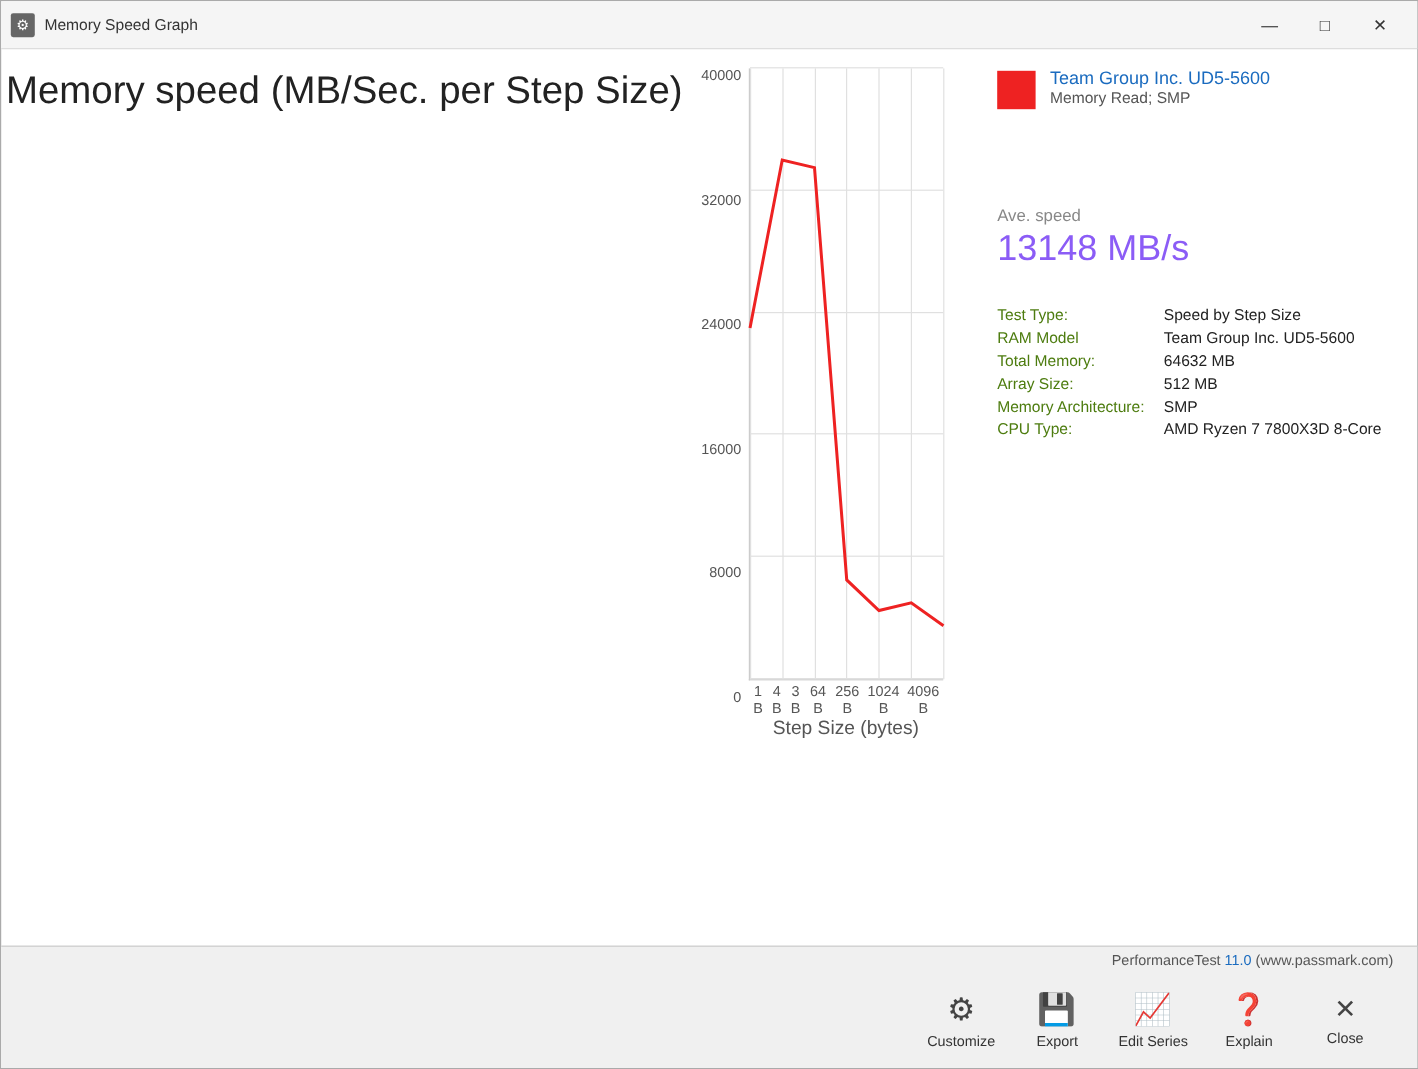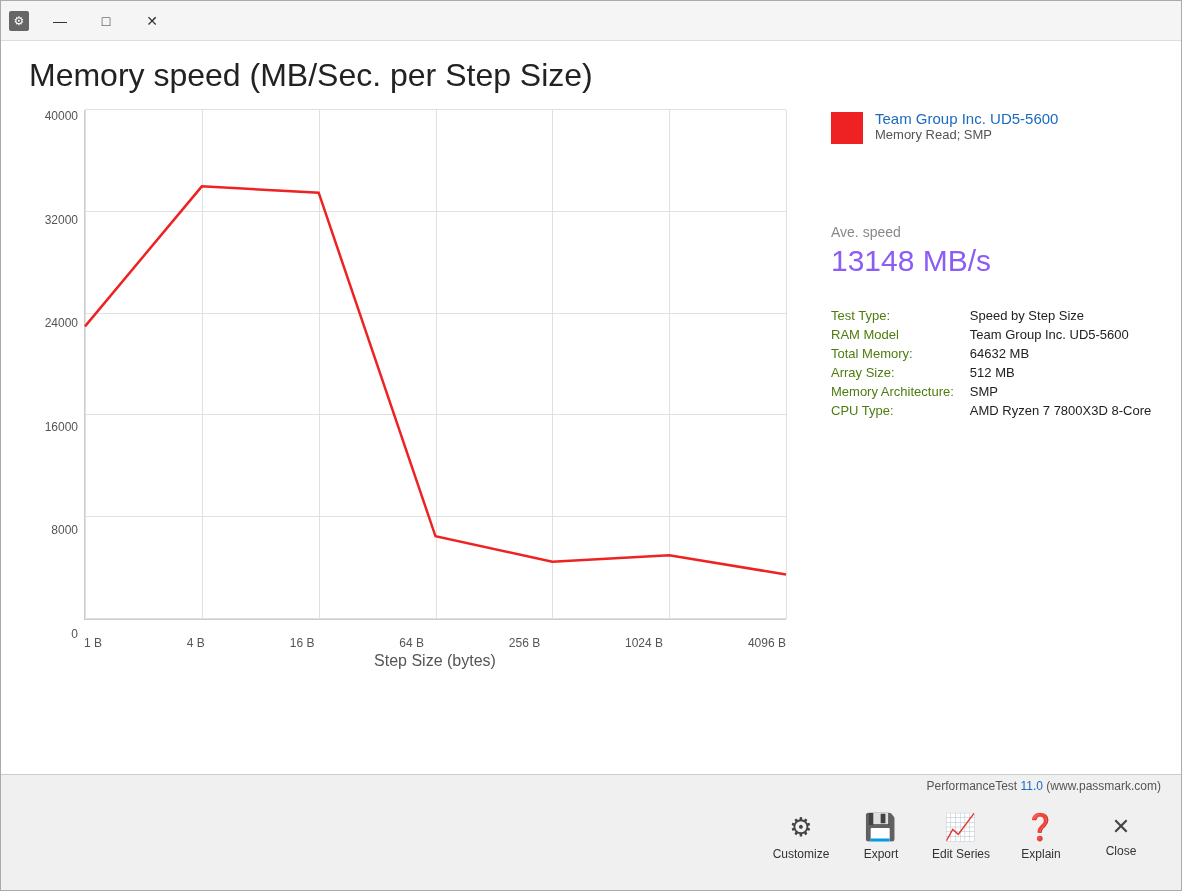--- a/index.html
+++ b/index.html
@@ -54,22 +54,21 @@
       cursor: pointer;
       font-size: 14px;
       color: #333;
       border: none;
       background: transparent;
     }
 
     .content {
       flex: 1;
       display: flex;
-      flex-direction: column;
-      padding: 16px 20px 0 28px;
+      padding: 16px 20px 0 4px;
       overflow: hidden;
     }
     .chart-title {
       font-size: 32px;
       font-weight: 300;
       color: #222;
       margin-bottom: 16px;
     }
     .main-area {
       display: flex;
@@ -197,21 +196,21 @@
       gap: 4px 16px;
       font-size: 13px;
     }
     .info-key {
       color: #4d7c0f;
     }
     .info-val {
       color: #222;
     }
     .footer-bar {
-      height: 116px;
+      height: 102px;
       background: #f0f0f0;
       border-top: 1px solid #ccc;
       display: flex;
       flex-direction: column;
       flex-shrink: 0;
     }
     .footer-buttons {
       display: flex;
       align-items: center;
       justify-content: flex-end;
@@ -252,20 +251,21 @@
       overflow: visible;
     }
   </style>
 </head>
 <body>
 
 <div class="window">
 
   <div class="titlebar">
     <div class="titlebar-icon">⚙</div>
+    <span class="titlebar-title">Memory Speed Graph</span>
     <div class="titlebar-controls">
       <button class="titlebar-btn">—</button>
       <button class="titlebar-btn">□</button>
       <button class="titlebar-btn close">✕</button>
     </div>
   </div>
 
   <div class="content">
     <div class="chart-title">Memory speed (MB/Sec. per Step Size)</div>
 
@@ -304,21 +304,21 @@
             </div>
 
             <svg class="chart-line" viewBox="0 0 600 480" preserveAspectRatio="none">
               <polyline points="0,204 100,72 200,78 300,402 400,426 500,420 600,438" fill="none" stroke="#ee2222" stroke-width="2.5" vector-effect="non-scaling-stroke"></polyline>
             </svg>
           </div>
 
           <div class="x-axis-labels">
             <span class="x-label">1 B</span>
             <span class="x-label">4 B</span>
-            <span class="x-label">16 B</span>
+            <span class="x-label">3 B</span>
             <span class="x-label">64 B</span>
             <span class="x-label">256 B</span>
             <span class="x-label">1024 B</span>
             <span class="x-label">4096 B</span>
           </div>
 
           <div class="x-axis-title">Step Size (bytes)</div>
         </div>
       </div>
 

